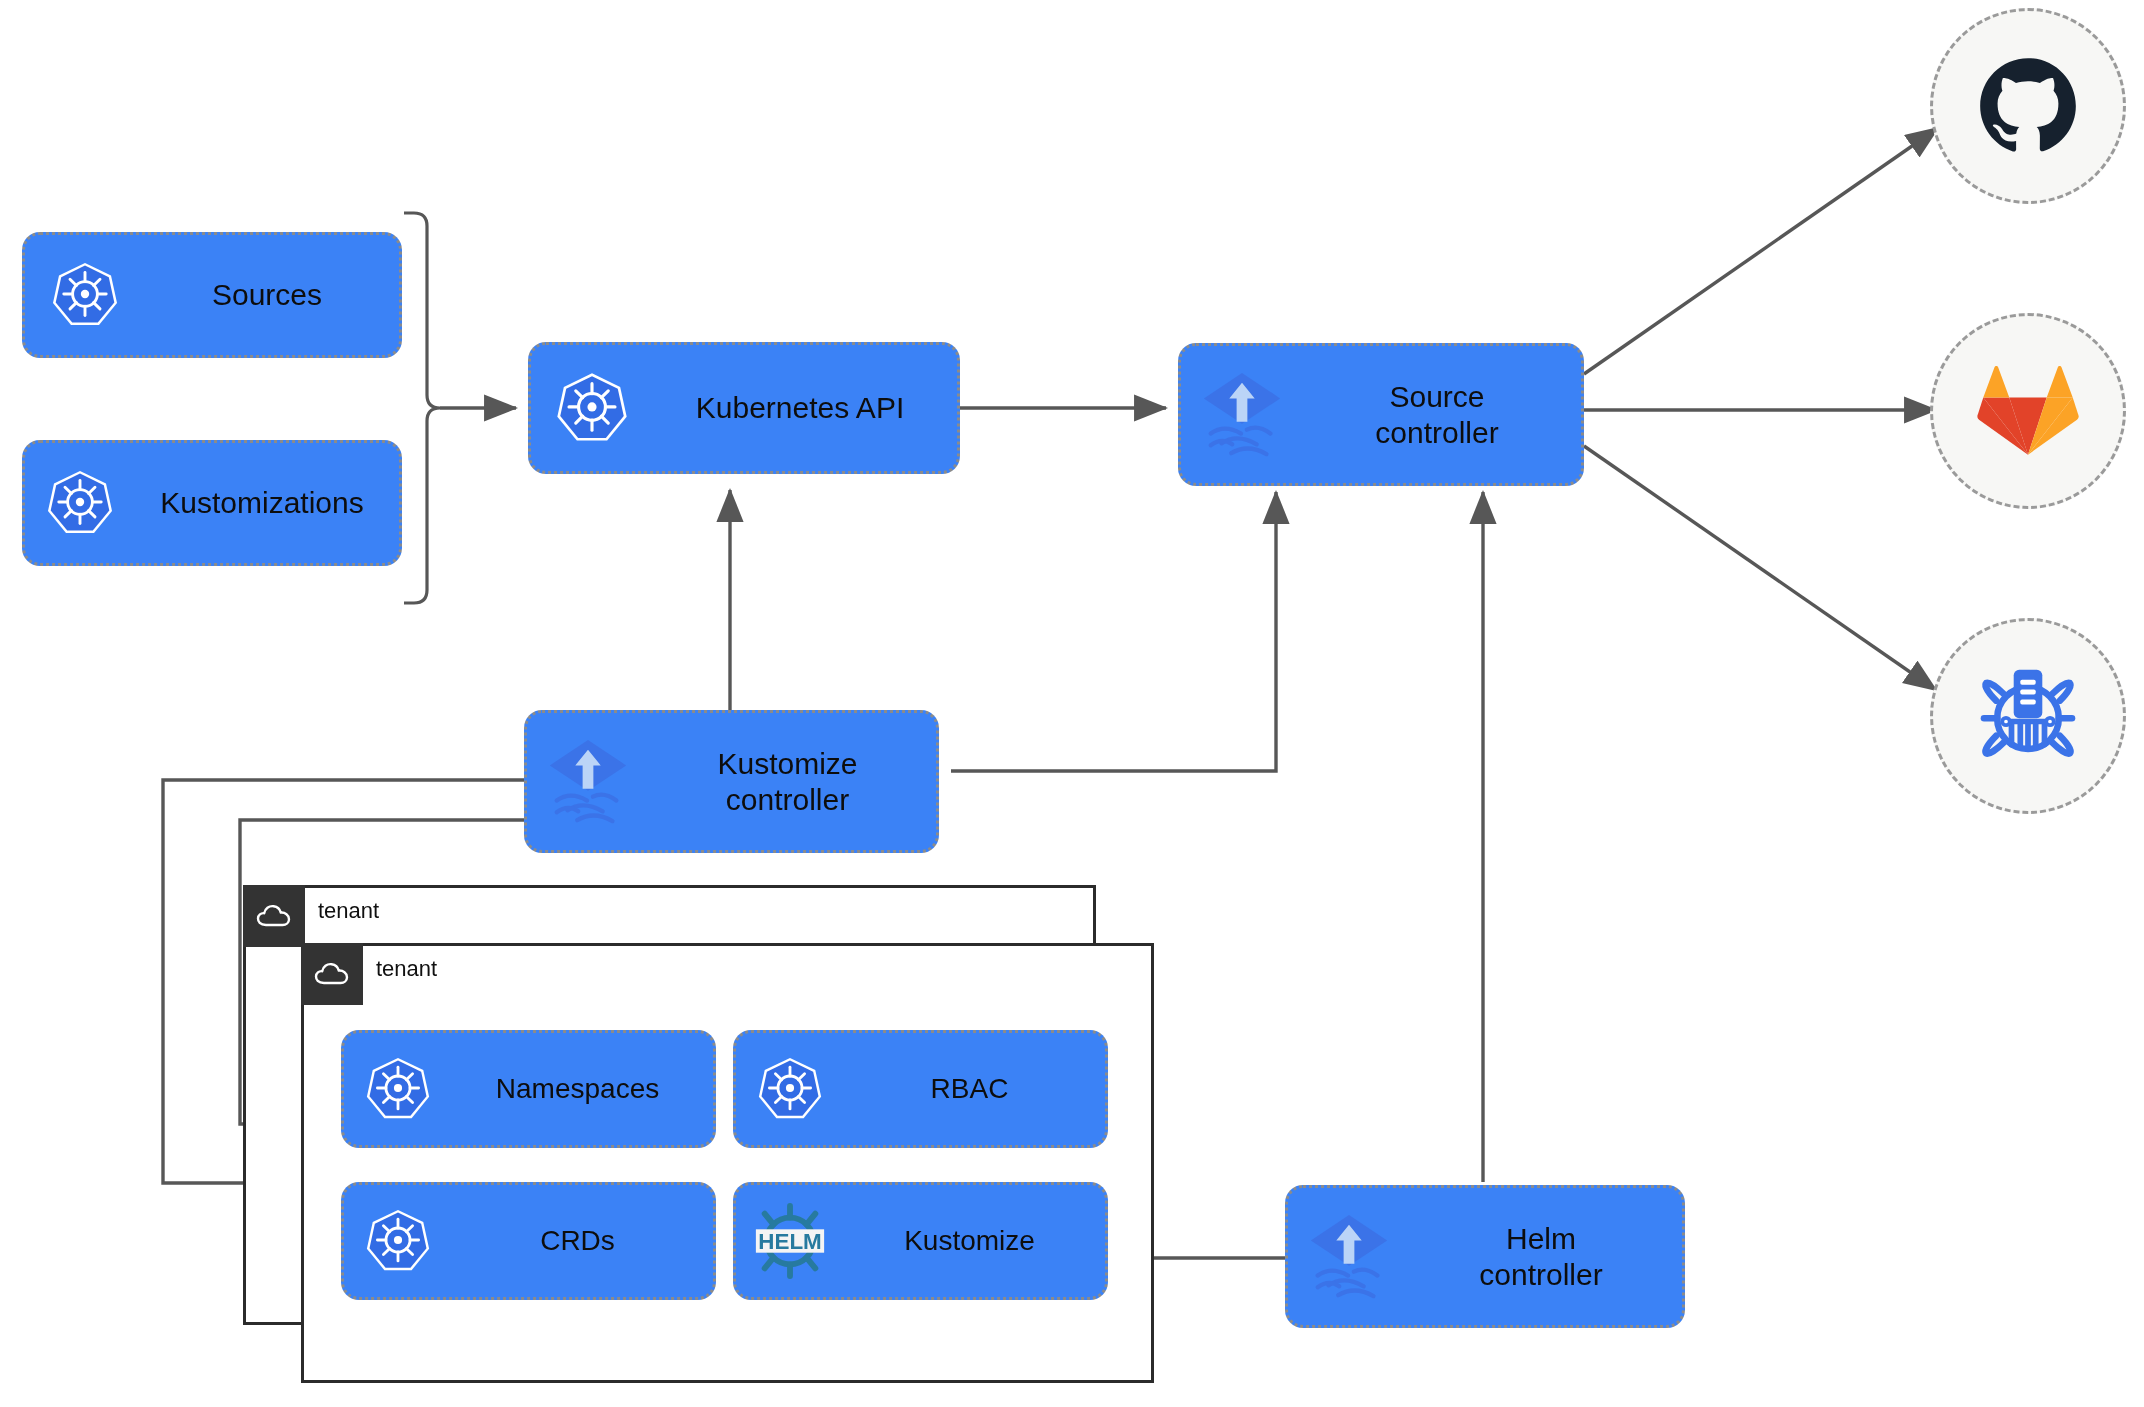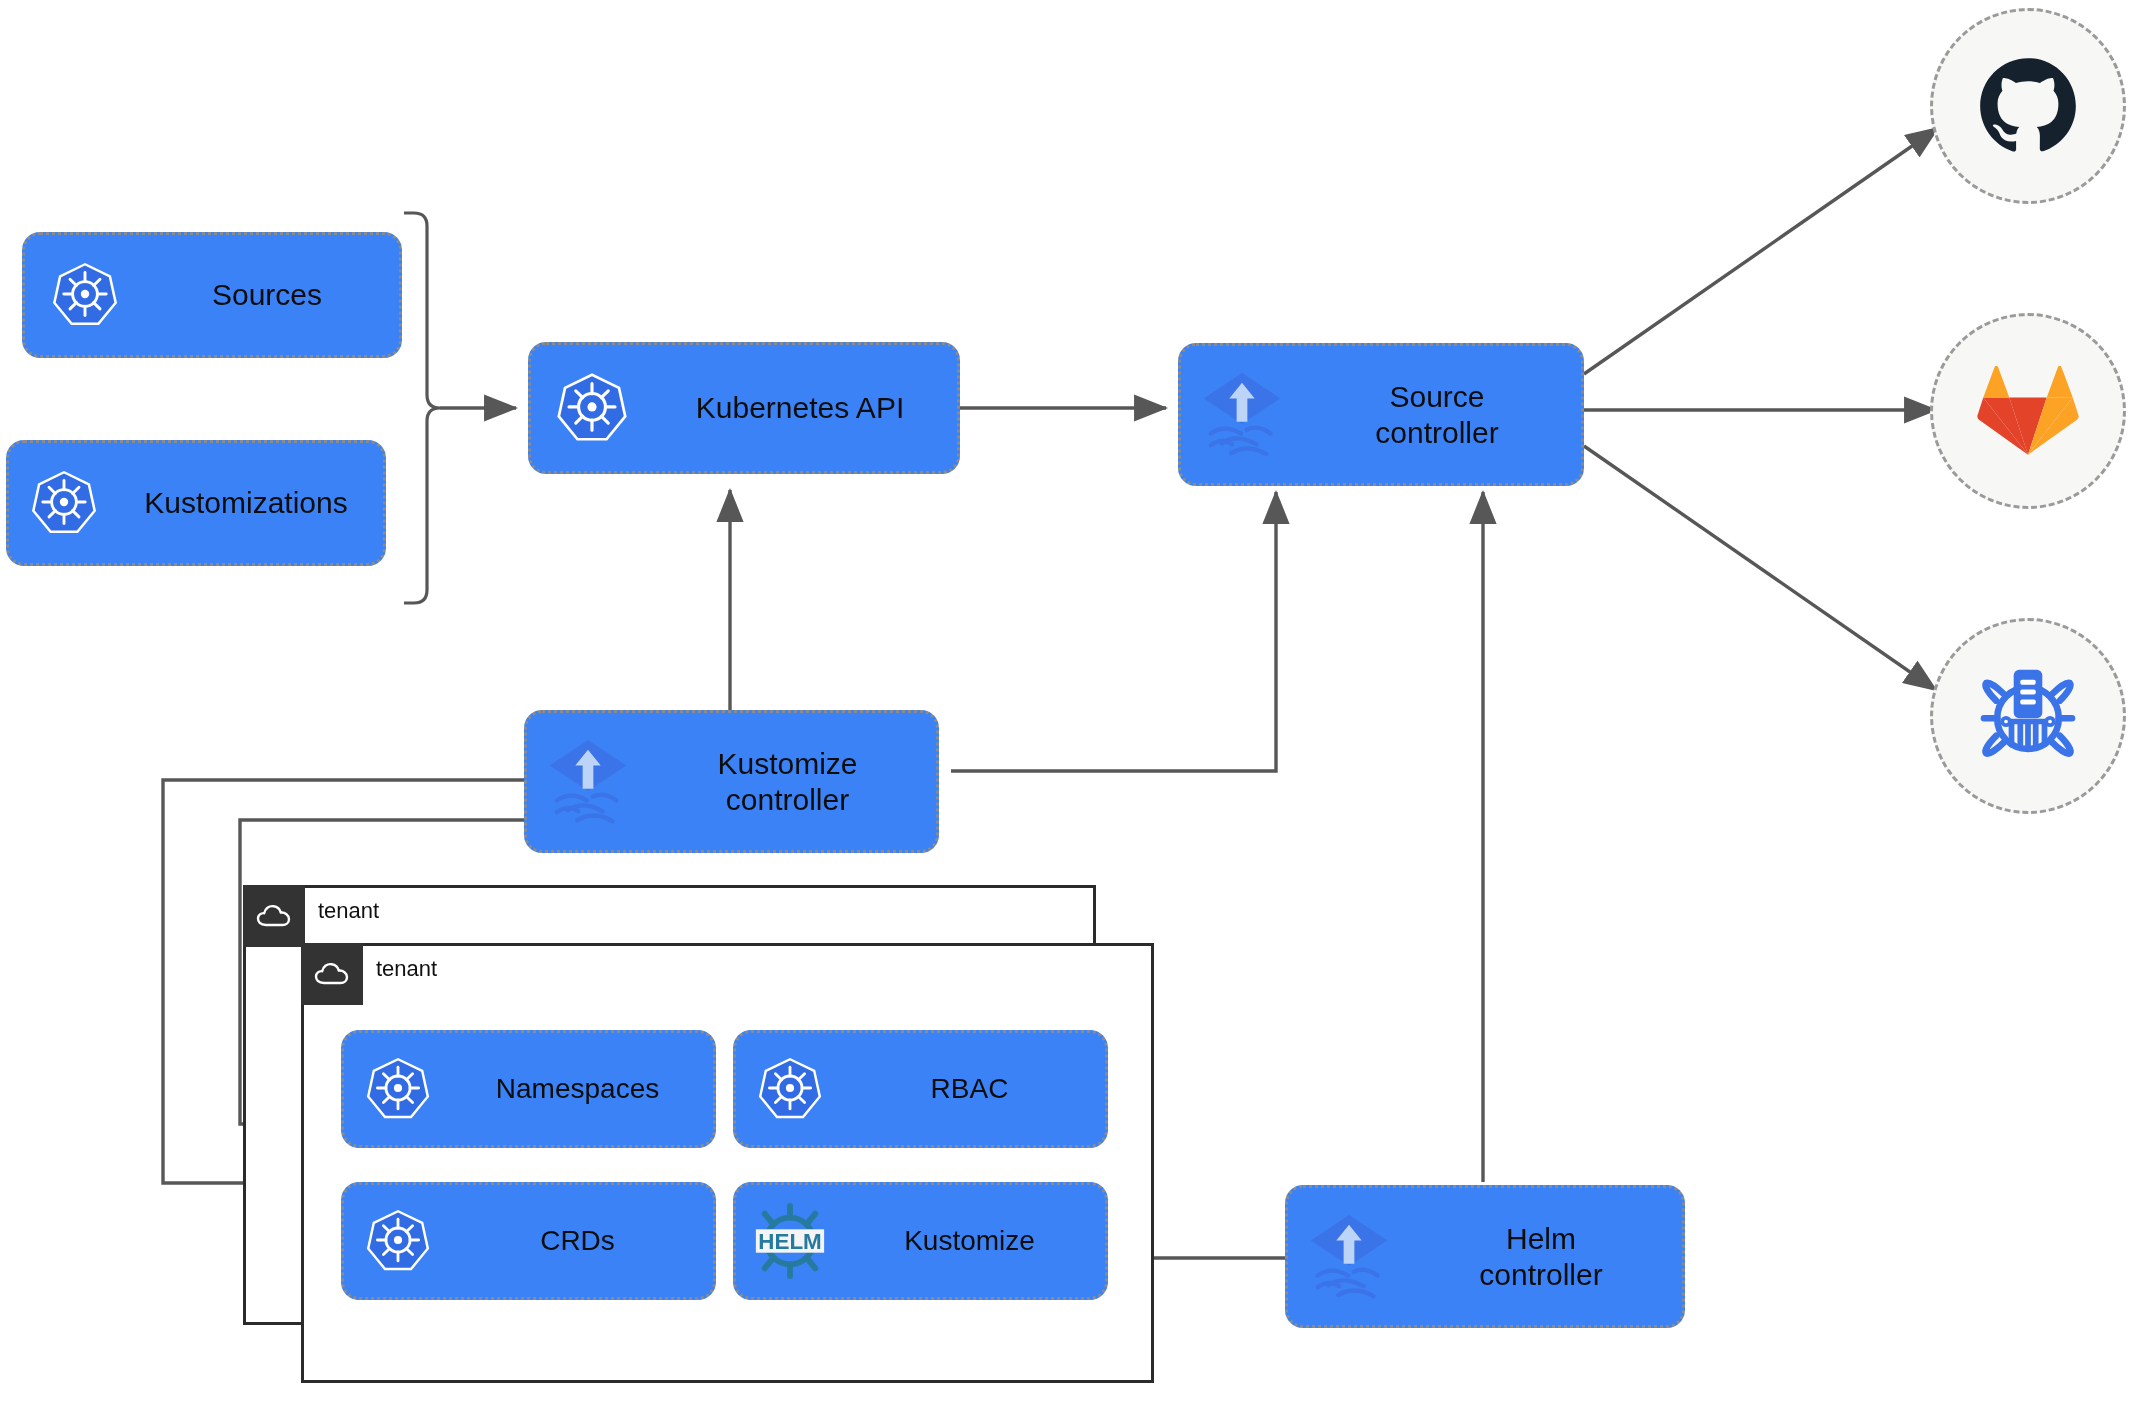--- a/index.html
+++ b/index.html
@@ -137,21 +137,21 @@
           <line x1="44.6" y1="43.6" x2="51" y2="49.9"></line>
           <line x1="51" y1="20.2" x2="44.6" y2="26.5"></line>
           <line x1="27.4" y1="43.6" x2="21" y2="49.9"></line>
         </g>
         <circle cx="36" cy="35" r="4.2" fill="#ffffff"></circle>
       </svg>
     </div>
     <div class="label">Sources</div>
   </div>
 
-  <div class="node" style="left:6px;top:440px;width:380px;height:126px;">
+  <div class="node" style="left:22px;top:440px;width:380px;height:126px;">
     <div class="ico" style="width:110px;">
       <svg width="72" height="72" viewBox="0 0 72 72">
         <path d="M36 4 L62 16.5 L68 44 L50 66 L22 66 L4 44 L10 16.5 Z" fill="#ffffff"></path>
         <path d="M36 6.6 L59.8 18.2 L65.3 43.4 L48.8 63.6 L23.2 63.6 L6.7 43.4 L12.2 18.2 Z" fill="#326CE5"></path>
         <g stroke="#ffffff" stroke-width="2.9" stroke-linecap="round" fill="none">
           <circle cx="36" cy="35" r="12.4"></circle>
           <line x1="36" y1="13.5" x2="36" y2="22.8"></line>
           <line x1="36" y1="47.2" x2="36" y2="56.5"></line>
           <line x1="14.8" y1="35" x2="23.6" y2="35"></line>
           <line x1="48.4" y1="35" x2="57.2" y2="35"></line>

